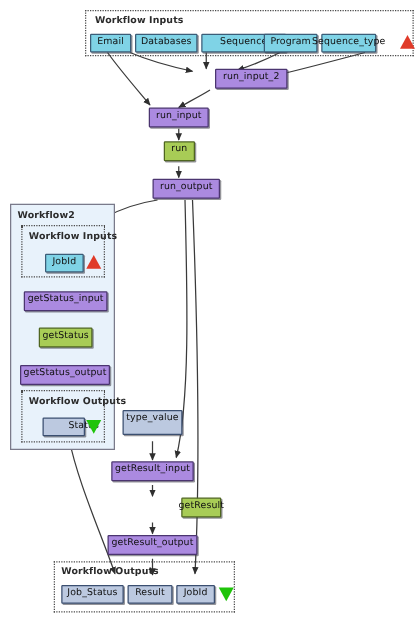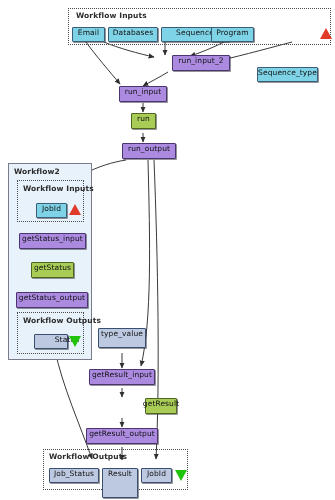--- a/index.html
+++ b/index.html
@@ -95,21 +95,21 @@
   </div>
   <div class="node n-input" style="left:108px;top:27px;width:50px;height:15px;">
     <span>Databases</span>
   </div>
   <div class="node n-input" style="left:161px;top:27px;width:68px;height:15px;">
     <span>Sequence</span>
   </div>
   <div class="node n-input" style="left:211px;top:27px;width:43px;height:15px;">
     <span>Program</span>
   </div>
-  <div class="node n-input" style="left:257px;top:27px;width:61px;height:15px;margin-top:40px;">
+  <div class="node n-input" style="left:257px;top:27px;width:44px;height:15px;">
     <span>Sequence_type</span>
   </div>
   <div class="tri tri-up" style="left:320px;top:28px;"></div>
 
   <div class="node n-port" style="left:152px;top:55px;width:58px;height:16px;margin-left:20px;">
     <span>run_input_2</span>
   </div>
   <div class="node n-port" style="left:119px;top:86px;width:48px;height:16px;">
     <span>run_input</span>
   </div>
@@ -161,21 +161,21 @@
   <div class="node n-port" style="left:86px;top:428px;width:72px;height:16px;">
     <span>getResult_output</span>
   </div>
 
   <div class="cluster cluster-dotted" style="left:43px;top:449px;width:145px;height:41px;"></div>
   <div class="cluster-label" style="left:49px;top:452px;">Workflow Outputs</div>
 
   <div class="node n-output" style="left:49px;top:468px;width:50px;height:15px;">
     <span>Job_Status</span>
   </div>
-  <div class="node n-output" style="left:102px;top:468px;width:36px;height:30px;">
+  <div class="node n-output" style="left:102px;top:468px;width:36px;height:15px;">
     <span>Result</span>
   </div>
   <div class="node n-output" style="left:141px;top:468px;width:31px;height:15px;">
     <span>JobId</span>
   </div>
   <div class="tri tri-down" style="left:175px;top:470px;"></div>
 
 </div>
 
 </body></html>

